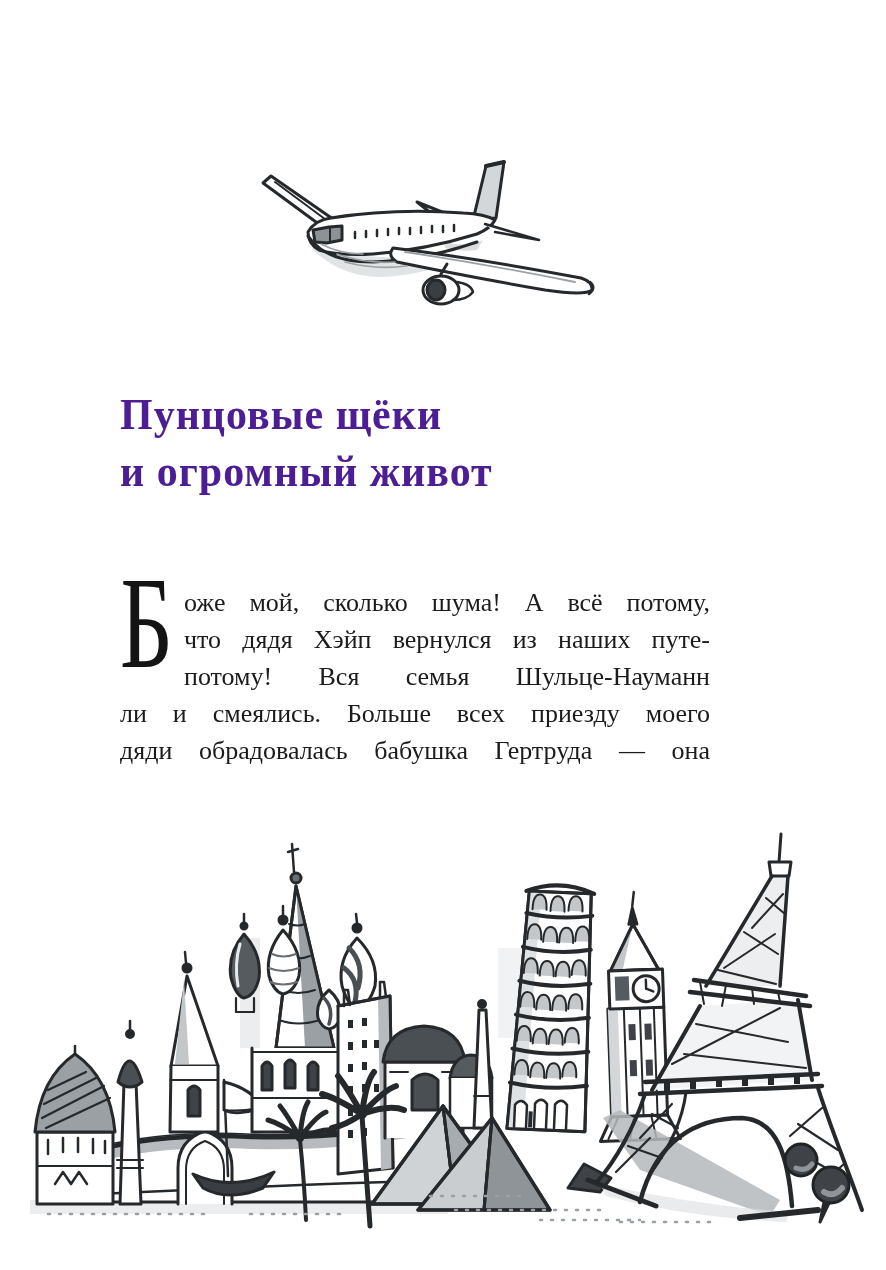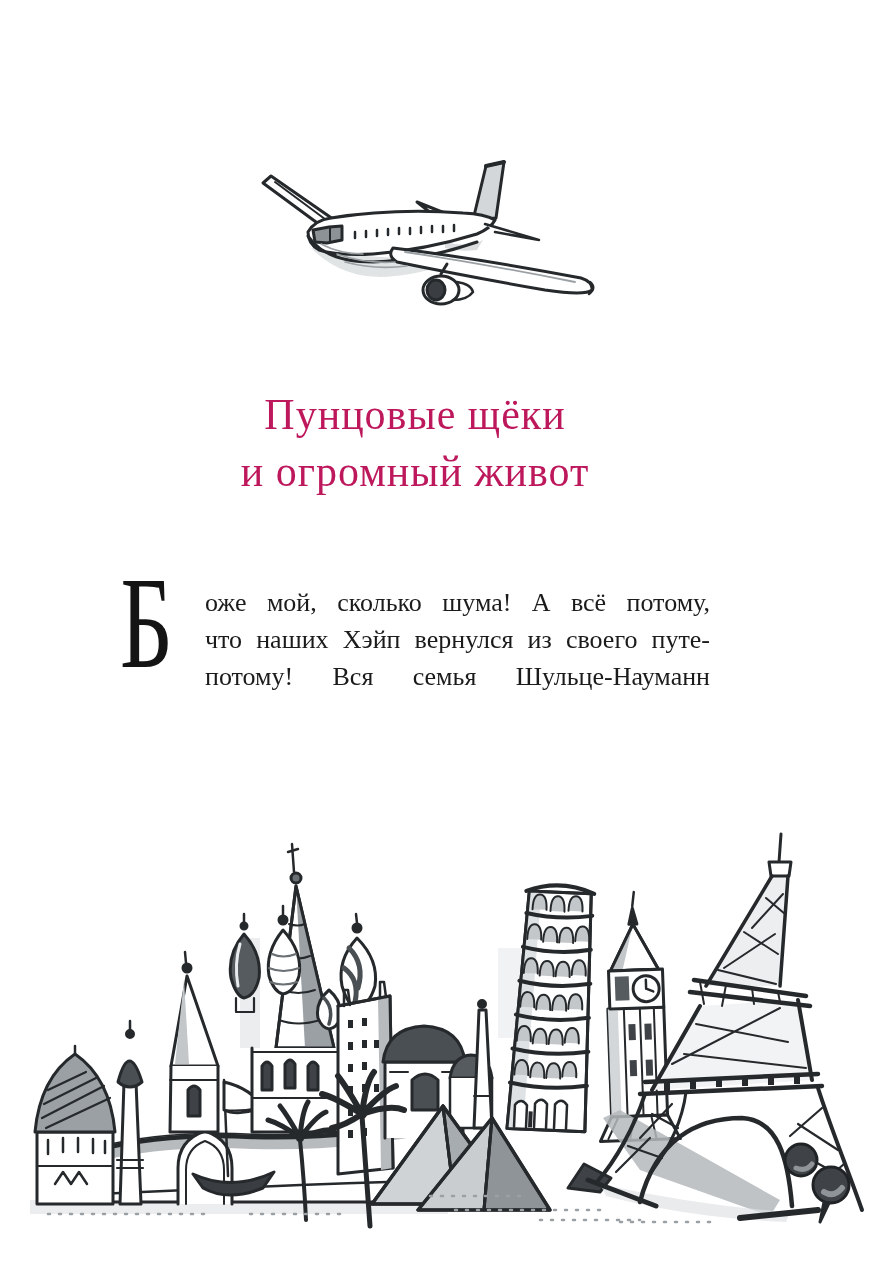--- a/index.html
+++ b/index.html
@@ -5,37 +5,37 @@
   html,body{margin:0;padding:0;background:#ffffff;}
   .page{
     position:relative;width:886px;height:1270px;margin:0 auto;
     background:#ffffff;overflow:hidden;
     font-family:"Liberation Serif", serif;color:#1c1c1c;
   }
   
   .plane-wrap{position:absolute;left:245px;top:150px;width:356px;height:184px;}
   
   .chapter-title{
-    position:absolute;left:120px;top:390px;width:590px;text-align:center;
-    font-family:"Liberation Serif", serif;font-weight:400;color:#be185d;
+    position:absolute;left:120px;top:390px;width:590px;
+    font-family:"Liberation Serif", serif;font-weight:700;color:#4c1d95;
   }
   .chapter-title .t-line{font-size:42px;line-height:48px;letter-spacing:1px;transform:scaleY(1.04);}
   .chapter-title .t-line + .t-line{margin-top:9px;}
   
   .body-block{
     position:absolute;left:120px;top:584px;width:590px;
     font-size:26px;line-height:37px;color:#1b1b1b;
   }
   .cap-row{display:flex;align-items:flex-start;}
   .dropcap{width:64px;height:111px;overflow:visible;flex:0 0 64px;}
   .dropcap span{
     display:block;font-size:132px;line-height:1;color:#141414;
     transform:scaleX(0.70);transform-origin:0 0;margin-top:-27px;
   }
-  .cap-lines{flex:1 1 auto;min-width:0;margin-left:21px;}
+  .cap-lines{flex:1 1 auto;min-width:0;}
   .jline{
     width:100%;height:37px;white-space:nowrap;overflow:visible;
     text-align:justify;text-align-last:justify;
   }
   
   .landmarks-wrap{position:absolute;left:0;top:828px;width:886px;height:402px;}
   svg{display:block;}
 </style>
 </head>
 <body>
@@ -102,24 +102,26 @@
     <div class="t-line">и огромный живот</div>
   </div>
 
   <div class="body-block">
     <div class="cap-row">
       <div class="dropcap">
         <span>Б</span>
       </div>
       <div class="cap-lines">
         <div class="jline">оже мой, сколько шума! А всё потому,</div>
-        <div class="jline">что наших Хэйп вернулся из своего путе-</div>
+        <div class="jline">что дядя Хэйп вернулся из наших путе-</div>
         <div class="jline">потому! Вся семья Шульце-Науманн</div>
       </div>
     </div>
+    <div class="jline">ли и смеялись. Больше всех приезду моего</div>
+    <div class="jline">дяди обрадовалась бабушка Гертруда — она</div>
   </div>
 
   <div class="landmarks-wrap">
     <svg width="886" height="402" viewBox="0 0 886 402" fill="none" stroke="#26292c" stroke-width="3" stroke-linecap="round" stroke-linejoin="round">
       <defs>
         <path id="arch" d="M0,16 Q0,1 7,1 Q14,1 14,16"></path>
       </defs>
 
       <g stroke="none">
         <rect x="240" y="110" width="20" height="110" fill="#e3e6e8" opacity="0.7"></rect>

